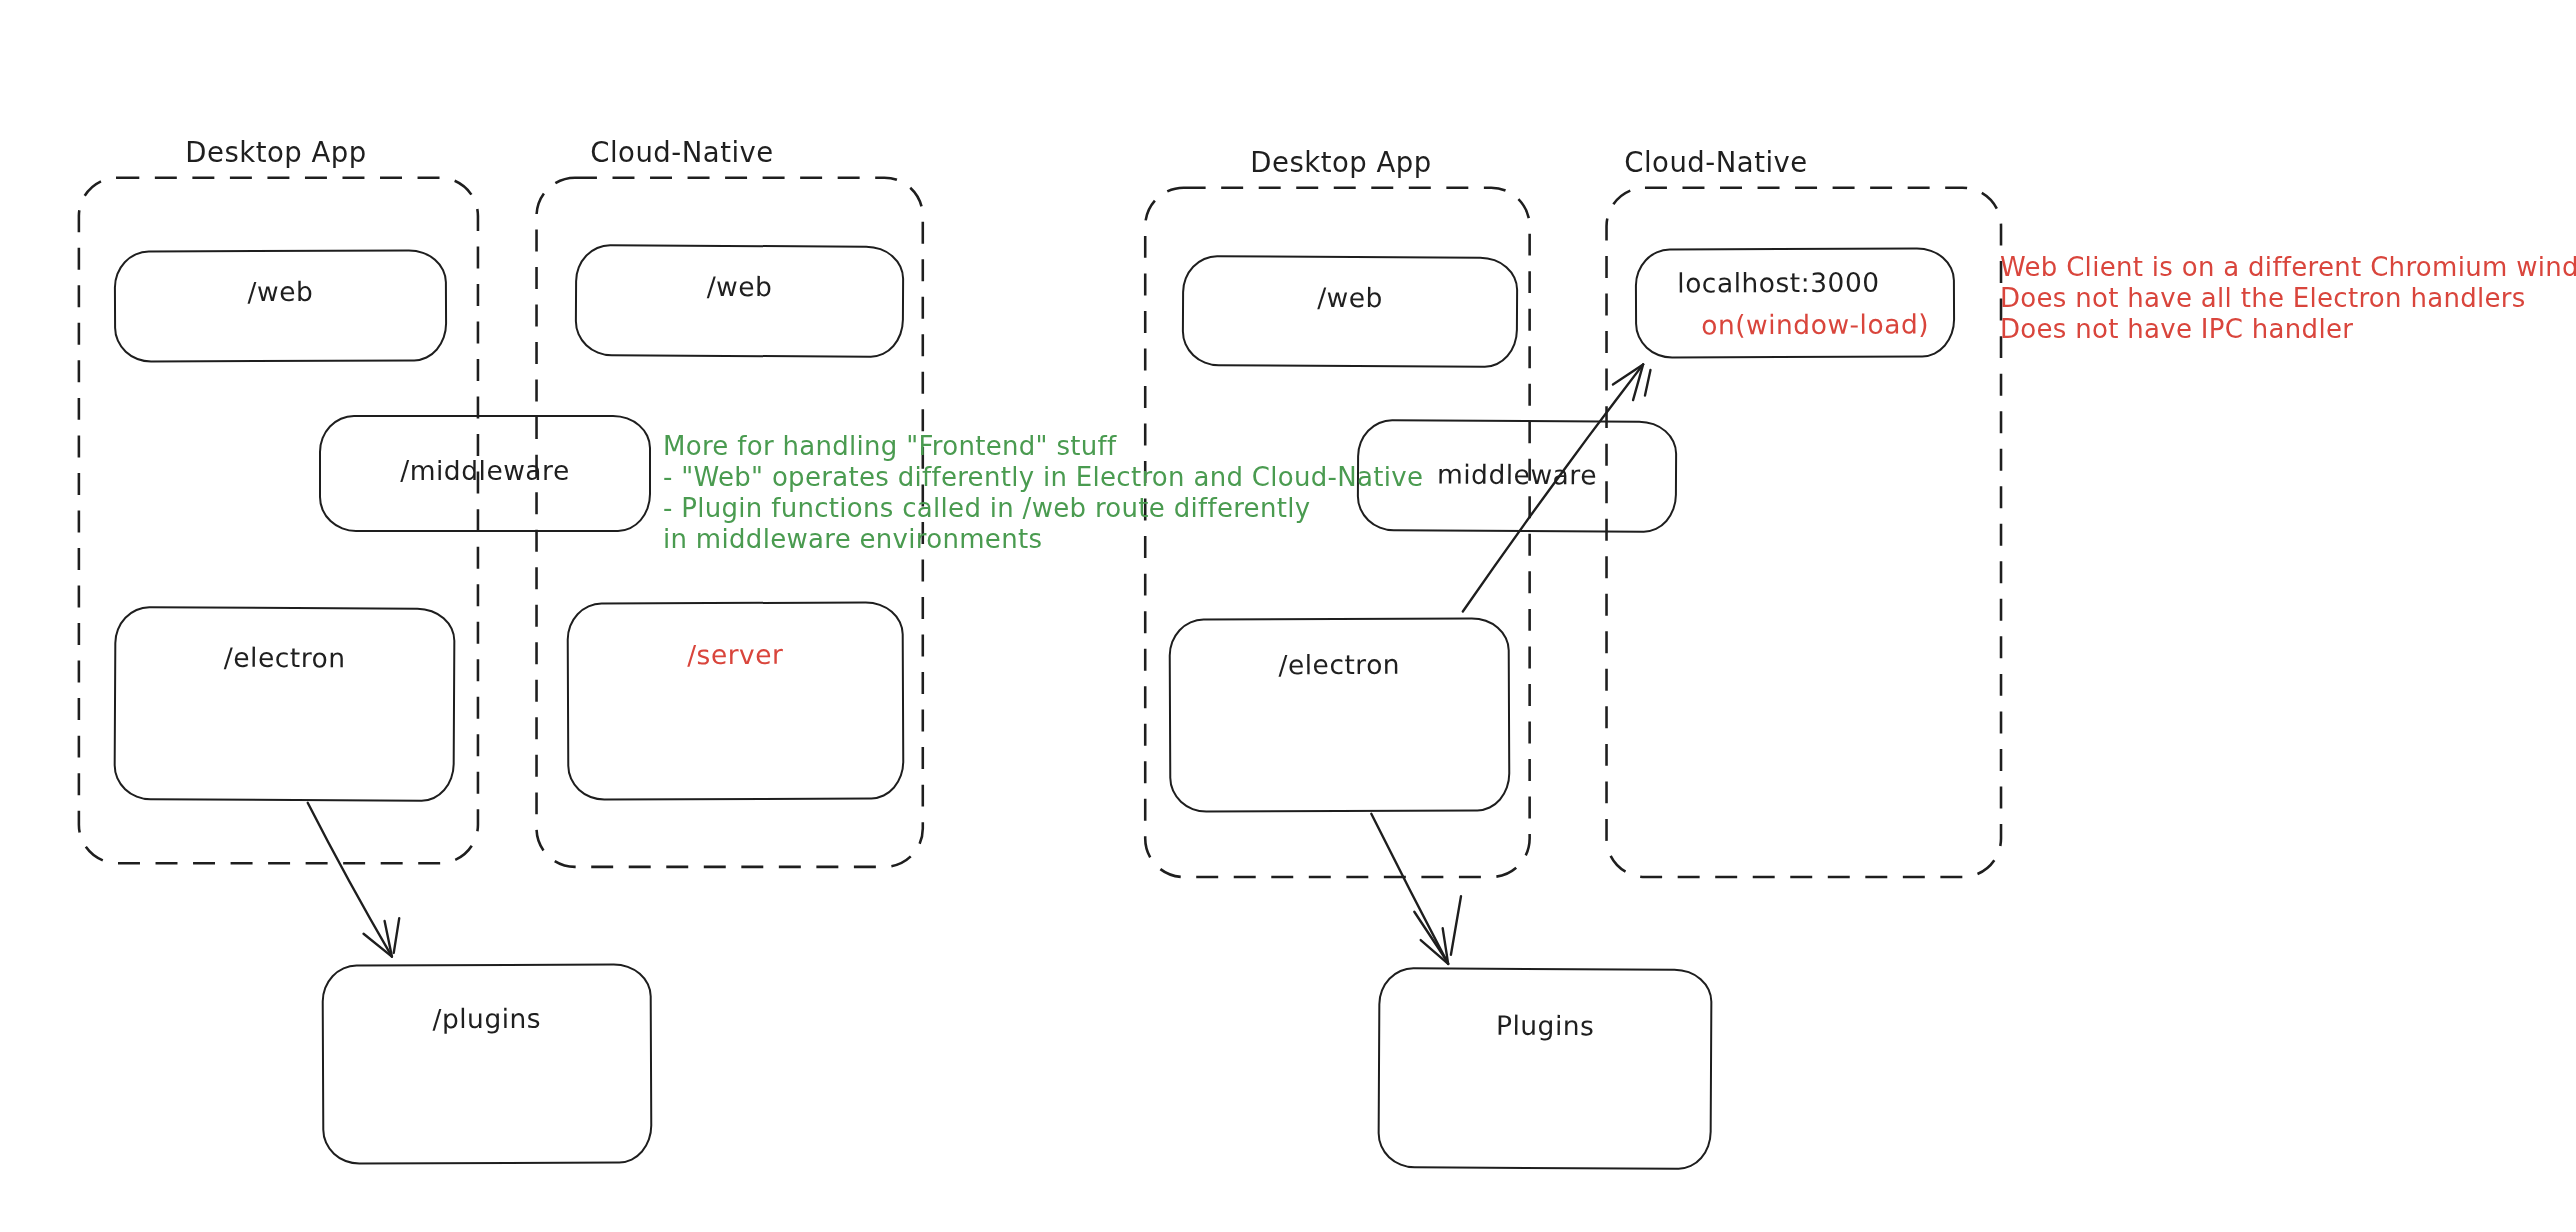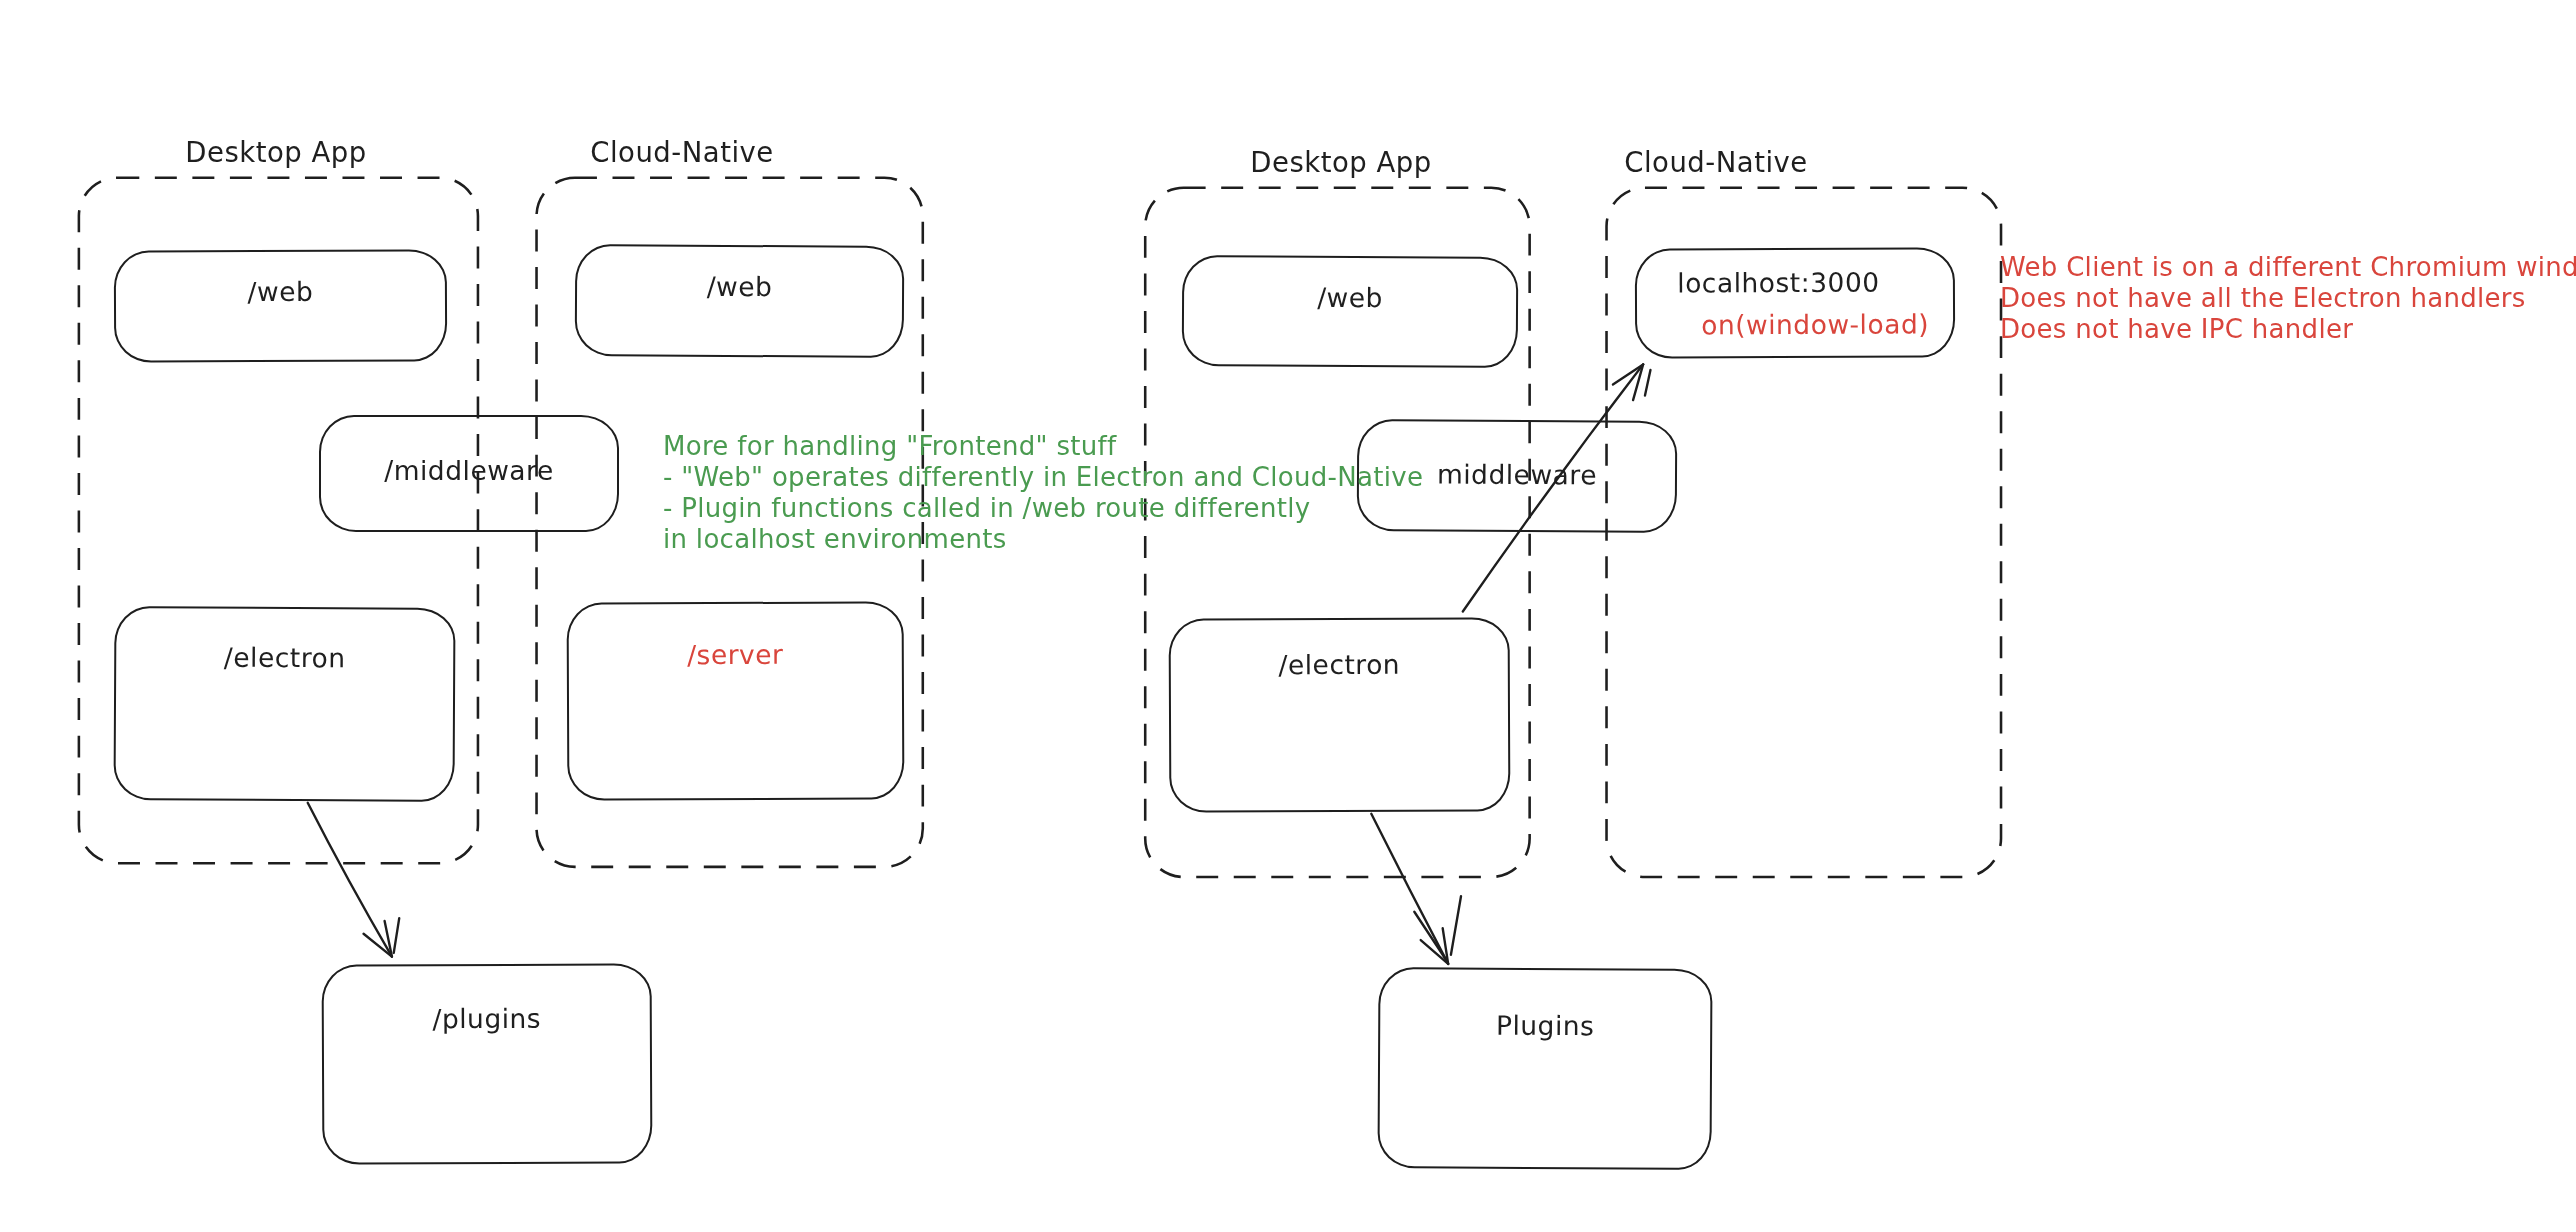--- a/index.html
+++ b/index.html
@@ -84,29 +84,29 @@
     <span>Cloud-Native</span>
   </div>
 
   <div class="node tilt-a" style="left:114px; top:238px; width:333px; height:112px; padding-top:24px;">
     <span class="lbl">/web</span>
   </div>
   <div class="node tilt-b" style="left:575px; top:233px; width:329px; height:112px; padding-top:24px;">
     <span class="lbl">/web</span>
   </div>
 
-  <div class="node" style="left:319px; top:403px; width:300px; height:117px; padding-top:38px;">
+  <div class="node" style="left:319px; top:403px; width:332px; height:117px; padding-top:38px;">
     <span class="lbl">/middleware</span>
   </div>
 
   <div class="note note-green" style="left:663px; top:419px;">
     <div>More for handling "Frontend" stuff</div>
     <div>- "Web" operates differently in Electron and Cloud-Native</div>
     <div>- Plugin functions called in /web route differently</div>
-    <div>in localhost environments</div>
+    <div>in middleware environments</div>
   </div>
 
   <div class="node tilt-b" style="left:114px; top:595px; width:341px; height:194px; padding-top:33px;">
     <span class="lbl">/electron</span>
   </div>
   <div class="node tilt-a" style="left:567px; top:590px; width:337px; height:198px; padding-top:35px;">
     <span class="lbl red-text">/server</span>
   </div>
 
   <div class="node tilt-a" style="left:322px; top:952px; width:330px; height:200px; padding-top:37px;">

